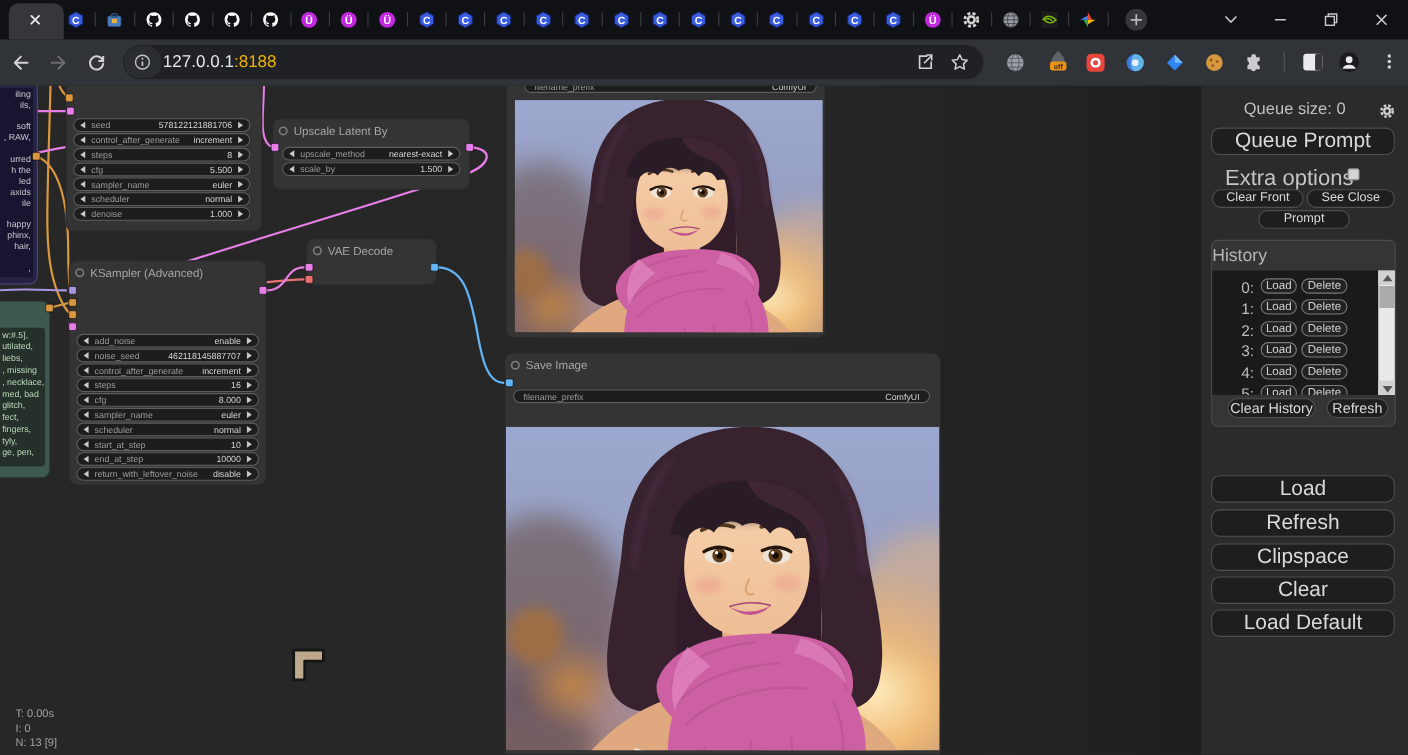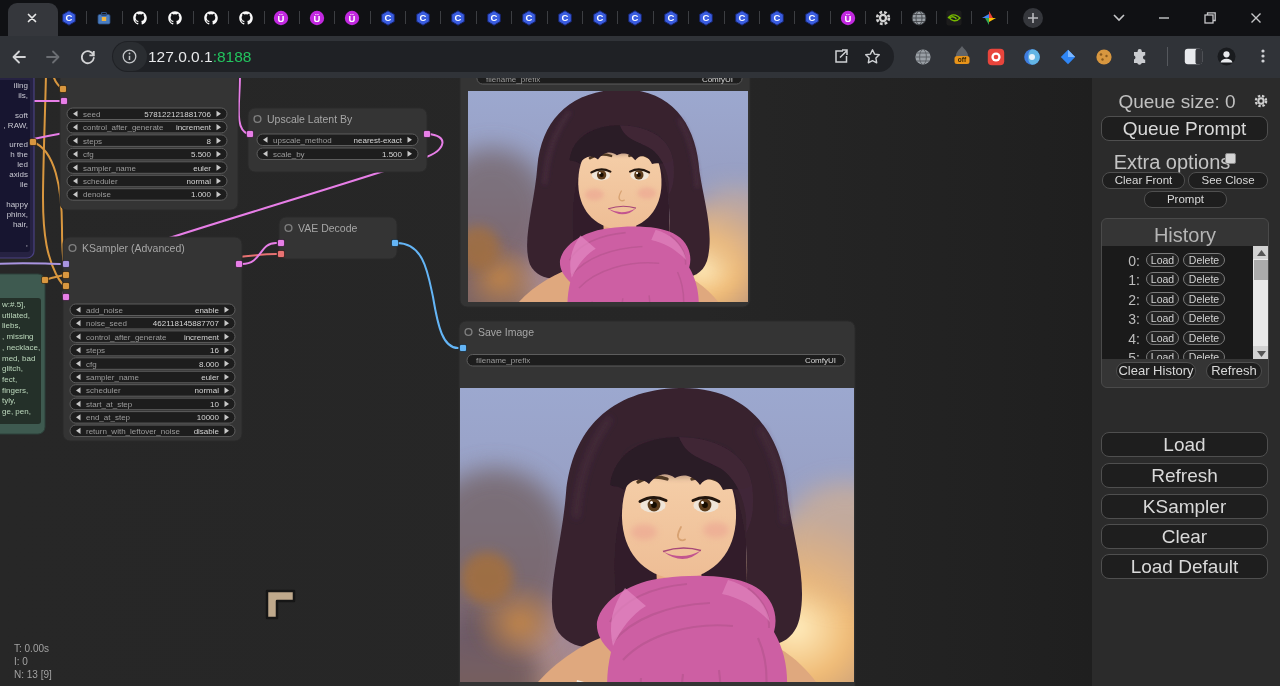--- a/index.html
+++ b/index.html
@@ -191,21 +191,21 @@
       <path d="M15.5,8.2 A6,6 0 1 0 15.8,11" fill="none" stroke="#d2d3d5" stroke-width="1.8" stroke-linecap="round"></path>
       <path d="M15.8,4 V8.4 H11.4" fill="none" stroke="#d2d3d5" stroke-width="1.8"></path>
     </svg>
 <div class="abs" style="left:112px;top:5px;width:782px;height:31px;border-radius:16px;background:#1f2125"></div>
 <div class="abs" style="left:113px;top:6px;width:34px;height:29px;border-radius:15px;background:#2a2d31"></div>
 <svg class="abs" style="left:122px;top:13px" width="15" height="15" viewBox="0 0 15 15">
       <circle cx="7.5" cy="7.5" r="6.3" fill="none" stroke="#c3c5c8" stroke-width="1.3"></circle>
       <path d="M7.5,6.8 V11" stroke="#c3c5c8" stroke-width="1.5"></path>
       <circle cx="7.5" cy="4.5" r="0.9" fill="#c3c5c8"></circle>
     </svg>
-<div class="abs" style="left:148px;top:12px;font-size:15.5px;color:#e7e8ea">127.0.0.1<span style="color:#22c55e">:8188</span></div>
+<div class="abs" style="left:148px;top:12px;font-size:15.5px;color:#e7e8ea">127.0.0.1<span style="color:#eab308">:8188</span></div>
 <svg class="abs" style="left:832px;top:12px" width="17" height="17" viewBox="0 0 17 17">
       <path d="M11,3 H4 V14 H14.5 V8" fill="none" stroke="#cfd1d4" stroke-width="1.5"></path>
       <path d="M8,9.5 L15,2.5 M10,2 h5 v5" fill="none" stroke="#cfd1d4" stroke-width="1.5"></path>
     </svg>
 <svg class="abs" style="left:864px;top:12px" width="17" height="17" viewBox="0 0 17 17">
       <path d="M8.5,1.8 L10.6,6.1 L15.3,6.8 L11.9,10.1 L12.7,14.8 L8.5,12.6 L4.3,14.8 L5.1,10.1 L1.7,6.8 L6.4,6.1 Z" fill="none" stroke="#cfd1d4" stroke-width="1.4" stroke-linejoin="round"></path>
     </svg>
 <svg class="abs" style="left:914px;top:12px" width="18" height="18" viewBox="0 0 18 18">
       <circle cx="9" cy="9" r="7.6" fill="#9aa0a6"></circle>
       <g stroke="#5f6368" stroke-width="1" fill="none">
@@ -553,34 +553,34 @@
 <rect x="391.5" y="161.5" width="7" height="7" rx="1.5" fill="#64b5f6" stroke="rgba(0,0,0,.5)" stroke-width="1"></rect>
 <rect x="459.5" y="266.5" width="7" height="7" rx="1.5" fill="#64b5f6" stroke="rgba(0,0,0,.5)" stroke-width="1"></rect>
 <path d="M267,513 h27 v10 h-17 v17 h-10 Z" fill="#bfa98c" stroke="#161616" stroke-width="2.5" stroke-linejoin="round"></path>
 <g font-size="10" fill="#a2a2a2">
 <text x="14" y="574">T: 0.00s</text>
         <text x="14" y="587">I: 0</text>
         <text x="14" y="600">N: 13 [9]</text>
 </g>
 </svg>
 <div id="menu">
-<div class="abs" style="left:0;top:13px;width:170px;text-align:center;font-size:19px;color:#c0c0c0">Queue size: 0</div>
+<div class="abs" style="left:0;top:13px;width:170px;text-align:center;font-size:15px;color:#c0c0c0">Queue size: 0</div>
 <svg class="abs" style="left:162px;top:16px" width="14" height="14" viewBox="0 0 16 16">
         <circle cx="8" cy="8" r="4.2" fill="#cfcfcf"></circle>
         <circle cx="8" cy="8" r="5.9" fill="none" stroke="#cfcfcf" stroke-width="2.6" stroke-dasharray="2.7,2.0"></circle>
         <circle cx="8" cy="8" r="1.9" fill="#2b2b2b"></circle>
       </svg>
 <div class="btn big" style="top:38px;font-size:19px">Queue Prompt</div>
 <div class="abs" style="left:0;top:73px;width:160px;text-align:center;font-size:20px;color:#c4c4c4">Extra options</div>
 <div class="abs" style="left:133px;top:75px;width:11px;height:11px;background:#d4d4d4;border:1px solid #8a8a8a;border-radius:2px"></div>
 <div class="btn sm" style="left:10px;top:94px;width:83px">Clear Front</div>
 <div class="btn sm" style="left:96px;top:94px;width:80px">See Close</div>
 <div class="btn sm" style="left:52px;top:113px;width:83px">Prompt</div>
 <div class="abs" style="left:9px;top:140px;width:168px;height:170px;background:#353535;border:1px solid #4a4a4a;border-radius:6px;overflow:hidden">
-<div style="text-align:center;font-size:20px;color:#b5b5b5;padding-top:5px">History</div>
+<div style="text-align:left;font-size:16px;color:#b5b5b5;padding-top:5px">History</div>
 <div class="abs" style="left:0;top:27px;width:151px;height:113px;background:#1a1a1a;overflow:hidden">
 <div class="abs" style="left:0;top:7px;width:38px;text-align:right;font-size:14px;color:#bdbdbd">0:</div>
 <div class="abs" style="left:44px;top:7px;width:33px;height:14px;background:#222;border:1px solid #7a7a7a;border-radius:7px;font-size:10.5px;color:#d2d2d2;text-align:center;line-height:13px">Load</div>
 <div class="abs" style="left:81px;top:7px;width:42px;height:14px;background:#222;border:1px solid #7a7a7a;border-radius:7px;font-size:10.5px;color:#d2d2d2;text-align:center;line-height:13px">Delete</div>
 <div class="abs" style="left:0;top:26px;width:38px;text-align:right;font-size:14px;color:#bdbdbd">1:</div>
 <div class="abs" style="left:44px;top:26px;width:33px;height:14px;background:#222;border:1px solid #7a7a7a;border-radius:7px;font-size:10.5px;color:#d2d2d2;text-align:center;line-height:13px">Load</div>
 <div class="abs" style="left:81px;top:26px;width:42px;height:14px;background:#222;border:1px solid #7a7a7a;border-radius:7px;font-size:10.5px;color:#d2d2d2;text-align:center;line-height:13px">Delete</div>
 <div class="abs" style="left:0;top:46px;width:38px;text-align:right;font-size:14px;color:#bdbdbd">2:</div>
 <div class="abs" style="left:44px;top:46px;width:33px;height:14px;background:#222;border:1px solid #7a7a7a;border-radius:7px;font-size:10.5px;color:#d2d2d2;text-align:center;line-height:13px">Load</div>
 <div class="abs" style="left:81px;top:46px;width:42px;height:14px;background:#222;border:1px solid #7a7a7a;border-radius:7px;font-size:10.5px;color:#d2d2d2;text-align:center;line-height:13px">Delete</div>
@@ -602,16 +602,16 @@
 <div class="abs" style="left:152px;top:41px;width:15px;height:20px;background:#ababab"></div>
 <div class="abs" style="left:151px;top:127px;width:17px;height:13px;background:#d2d2d2"></div>
 <svg class="abs" style="left:155px;top:132px" width="9" height="6">
           <path d="M0,0 L4.5,6 L9,0Z" fill="#555"></path>
         </svg>
 <div class="btn" style="left:14px;top:143px;width:80px;height:18px;font-size:13px;line-height:16px;border-radius:9px">Clear History</div>
 <div class="btn" style="left:104px;top:143px;width:56px;height:18px;font-size:13px;line-height:16px;border-radius:9px">Refresh</div>
 </div>
 <div class="btn big" style="top:354px">Load</div>
 <div class="btn big" style="top:385px">Refresh</div>
-<div class="btn big" style="top:416px">KSampler</div>
+<div class="btn big" style="top:416px">Clipspace</div>
 <div class="btn big" style="top:476px">Load Default</div>
 <div class="btn big" style="top:446px">Clear</div>
 </div>
 </div>
 </body></html>

